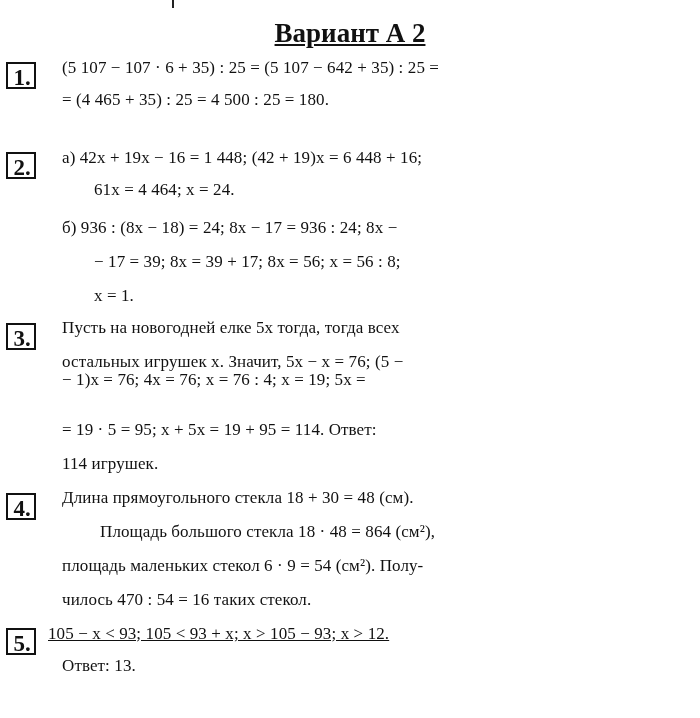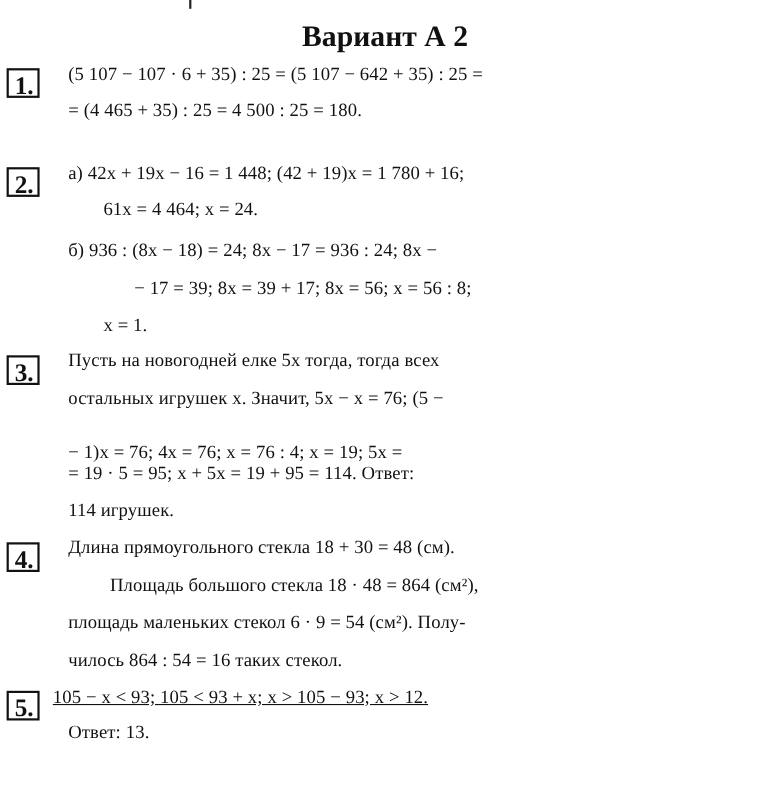--- a/index.html
+++ b/index.html
@@ -1,49 +1,49 @@
 <!DOCTYPE html>
 <html><head>
 <meta charset="utf-8">
 <style>
   html, body { margin:0; padding:0; background:#ffffff; }
   body { width:700px; height:718px; position:relative; overflow:hidden;
          font-family:"Liberation Serif","DejaVu Serif",serif; color:#111; }
   .title { position:absolute; top:18px; left:0; width:700px; text-align:center;
-           font-weight:bold; font-size:27px; }
+           font-weight:bold; font-size:27px;text-decoration:underline; }
   .line { position:absolute; font-size:17px; white-space:nowrap; letter-spacing:0.1px; }
   .box { position:absolute; border:2px solid #111; font-weight:bold; font-size:23px;
          width:30px; height:27px; line-height:27px; text-align:center; box-sizing:border-box; padding-left:2px; }
   .tick { position:absolute; left:172px; top:-6px; width:2px; height:14px; background:#222; }
 </style>
 </head>
 <body>
 
 <div class="tick"></div>
 <div class="title">Вариант А 2</div>
 
 <div class="box" style="left:6px;top:62px;">1.</div>
 <div class="line" style="left:62px;top:58px;">(5 107 − 107 · 6 + 35) : 25 = (5 107 − 642 + 35) : 25 =</div>
 <div class="line" style="left:62px;top:90px;">= (4 465 + 35) : 25 = 4 500 : 25 = 180.</div>
 
 <div class="box" style="left:6px;top:152px;">2.</div>
-<div class="line" style="left:62px;top:148px;">а) 42x + 19x − 16 = 1 448; (42 + 19)x = 1 780 + 16;</div>
+<div class="line" style="left:62px;top:148px;">а) 42x + 19x − 16 = 1 448; (42 + 19)x = 6 448 + 16;</div>
 <div class="line" style="left:94px;top:180px;">61x = 4 464; x = 24.</div>
 <div class="line" style="left:62px;top:218px;">б) 936 : (8x − 18) = 24; 8x − 17 = 936 : 24; 8x −</div>
-<div class="line" style="left:94px;top:252px;margin-left:28px;">− 17 = 39; 8x = 39 + 17; 8x = 56; x = 56 : 8;</div>
+<div class="line" style="left:94px;top:252px;">− 17 = 39; 8x = 39 + 17; 8x = 56; x = 56 : 8;</div>
 <div class="line" style="left:94px;top:286px;">x = 1.</div>
 
 <div class="box" style="left:6px;top:323px;">3.</div>
 <div class="line" style="left:62px;top:318px;">Пусть на новогодней елке 5x тогда, тогда всех</div>
 <div class="line" style="left:62px;top:352px;">остальных игрушек x. Значит, 5x − x = 76; (5 −</div>
-<div class="line" style="left:62px;top:401px;text-align:center;">− 1)x = 76; 4x = 76; x = 76 : 4; x = 19; 5x =</div>
+<div class="line" style="left:62px;top:370px;text-align:center;">− 1)x = 76; 4x = 76; x = 76 : 4; x = 19; 5x =</div>
 <div class="line" style="left:62px;top:420px;">= 19 · 5 = 95; x + 5x = 19 + 95 = 114. Ответ:</div>
 <div class="line" style="left:62px;top:454px;">114 игрушек.</div>
 
 <div class="box" style="left:6px;top:493px;">4.</div>
 <div class="line" style="left:62px;top:488px;">Длина прямоугольного стекла 18 + 30 = 48 (см).</div>
 <div class="line" style="left:62px;top:522px;margin-left:38px;">Площадь большого стекла 18 · 48 = 864 (см²),</div>
 <div class="line" style="left:62px;top:556px;">площадь маленьких стекол 6 · 9 = 54 (см²). Полу-</div>
-<div class="line" style="left:62px;top:590px;">чилось 864 : 54 = 16 таких стекол.</div>
+<div class="line" style="left:62px;top:590px;">чилось 470 : 54 = 16 таких стекол.</div>
 
 <div class="box" style="left:6px;top:628px;">5.</div>
 <div class="line" style="left:48px;top:624px;text-decoration:underline;">105 − x &lt; 93; 105 &lt; 93 + x; x &gt; 105 − 93; x &gt; 12.</div>
 <div class="line" style="left:62px;top:656px;">Ответ: 13.</div>
 
 </body></html>

